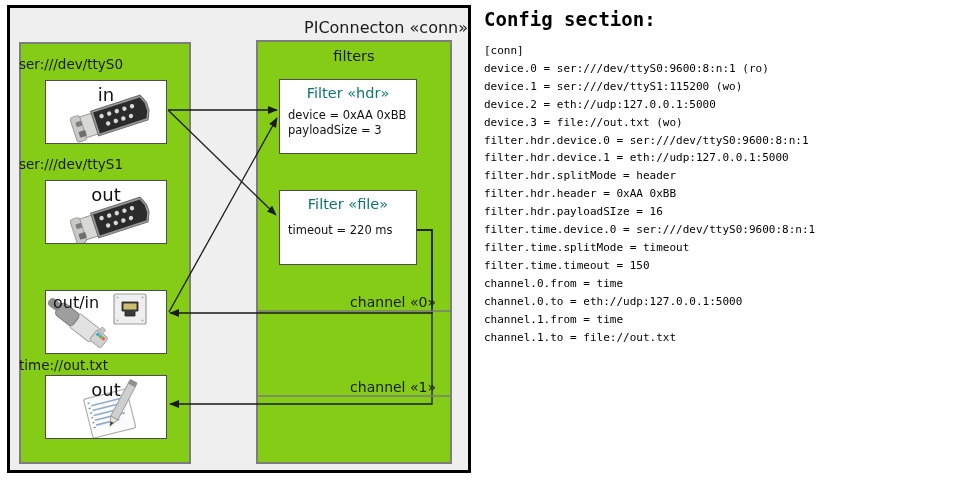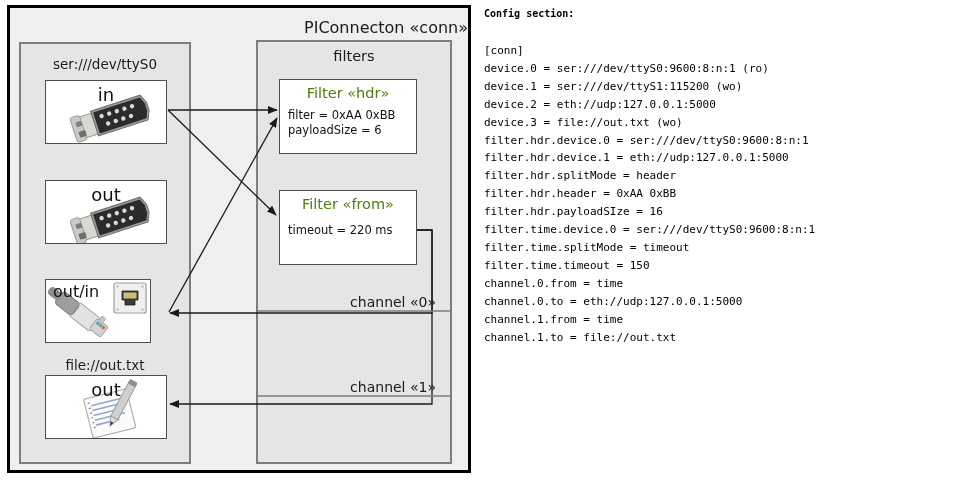--- a/index.html
+++ b/index.html
@@ -35,21 +35,21 @@
     position: absolute;
     left: 0; top: 10px;
     width: 100%;
     text-align: right;
     font-size: 16px;
     color: #1a1a1a;
   }
 
   .group-box {
     position: absolute;
-    background: #e5e5e5;
+    background: #84cc16;
     border: 2px solid #7d7d7d;
     box-sizing: border-box;
   }
 
   #devices-group {
     left: 19px; top: 42px;
     width: 172px; height: 422px;
   }
 
   #filters-group {
@@ -62,21 +62,21 @@
     left: 0; top: 6px;
     width: 100%;
     text-align: center;
     font-size: 14.5px;
     color: #1a1a1a;
   }
 
   
   .dev-caption {
     position: absolute;
-    text-align: center;
+    text-align: left;
     font-size: 13.5px;
     color: #1a1a1a;
     white-space: nowrap;
   }
 
   .dev-box {
     position: absolute;
     background: #ffffff;
     border: 1.5px solid #4d4d4d;
     box-sizing: border-box;
@@ -112,21 +112,21 @@
     background: #ffffff;
     border: 1.5px solid #4d4d4d;
     box-sizing: border-box;
   }
   .filter-title {
     position: absolute;
     left: 0; top: 5px;
     width: 100%;
     text-align: center;
     font-size: 14.5px;
-    color: #4d7c0f;
+    color: #0f766e;
   }
   .filter-props {
     position: absolute;
     left: 8px;
     font-size: 11.5px;
     line-height: 15px;
     color: #111111;
   }
 
   
@@ -147,21 +147,21 @@
   
   #config {
     position: absolute;
     left: 482px; top: 0;
     width: 482px; height: 484px;
   }
   #config-heading {
     position: absolute;
     left: 2px; top: 8px;
     font-family: "DejaVu Sans Mono", monospace;
-    font-size: 10px;
+    font-size: 19px;
     font-weight: bold;
     color: #000000;
   }
   #config-body {
     position: absolute;
     left: 2px; top: 42px;
     font-family: "DejaVu Sans Mono", monospace;
     font-size: 11px;
     line-height: 17.9px;
     color: #000000;
@@ -201,20 +201,21 @@
             <circle cx="77" cy="41" r="2.2"></circle>
               <circle cx="85" cy="41" r="2.2"></circle>
           </g>
           <rect x="30" y="30" width="6" height="5" rx="1" fill="#7e7e7a"></rect>
           <rect x="30" y="40" width="7" height="6" rx="1" fill="#6f6f6b"></rect>
         </g>
       </svg>
     </div>
   </div>
 
+  <div class="dev-caption" style="left:19px; top:156px; width:172px;">ser:///dev/ttyS1</div>
   <div class="dev-box" style="left:45px; top:180px; width:122px; height:64px;">
     <div class="dev-label">out</div>
     <div class="icon-wrap">
       <svg width="122" height="64" viewBox="0 0 122 64">
         <g transform="rotate(-18 66 40)">
           <rect x="28" y="28" width="74" height="22" rx="3" fill="#d8d8d4" stroke="#9a9a96" stroke-width="1"></rect>
           <rect x="26" y="26" width="10" height="26" rx="3" fill="#c9c9c5" stroke="#9a9a96" stroke-width="1"></rect>
           <path d="M48 26 L100 26 L104 35 L104 43 L100 52 L48 52 Z" fill="#9b9b97" stroke="#6d6d69" stroke-width="1"></path>
           <path d="M50 28 L99 28 L102 35 L102 43 L99 50 L50 50 Z" fill="#2b2b2b"></path>
           <g fill="#d9d9d9">
@@ -228,21 +229,21 @@
             <circle cx="77" cy="43" r="2.2"></circle>
               <circle cx="85" cy="43" r="2.2"></circle>
           </g>
           <rect x="30" y="32" width="6" height="5" rx="1" fill="#7e7e7a"></rect>
           <rect x="30" y="42" width="7" height="6" rx="1" fill="#6f6f6b"></rect>
         </g>
       </svg>
     </div>
   </div>
 
-  <div class="dev-box" style="left:45px; top:279px; width:106px; height:64px;">
+  <div class="dev-box" style="left:45px; top:290px; width:122px; height:64px;">
     <div class="dev-label left-aligned">out/in</div>
     <div class="icon-wrap">
       <svg width="122" height="64" viewBox="0 0 122 64">
 
         <rect x="68" y="3" width="32" height="30" rx="2" fill="#efefef" stroke="#9d9d9d" stroke-width="1.2"></rect>
         <circle cx="71.5" cy="6.5" r="1.1" fill="#b5b5b5"></circle>
         <circle cx="96.5" cy="6.5" r="1.1" fill="#b5b5b5"></circle>
         <circle cx="71.5" cy="29.5" r="1.1" fill="#b5b5b5"></circle>
         <circle cx="96.5" cy="29.5" r="1.1" fill="#b5b5b5"></circle>
         <path d="M76 11 h16 v9 h-3 v5 h-10 v-5 h-3 Z" fill="#3a3a3a" stroke="#1f1f1f" stroke-width="0.8"></path>
@@ -255,21 +256,21 @@
           <rect x="50" y="38" width="3" height="3" fill="#3fa0d8"></rect>
           <rect x="53.5" y="38" width="3" height="3" fill="#57b657"></rect>
           <rect x="57" y="38" width="3" height="3" fill="#e2683f"></rect>
           <rect x="4" y="35" width="22" height="15" rx="4" fill="#9e9e9e" stroke="#7a7a7a" stroke-width="1"></rect>
           <rect x="-8" y="38" width="14" height="9" rx="4" fill="#8d8d8d"></rect>
         </g>
       </svg>
     </div>
   </div>
 
-  <div class="dev-caption" style="left:19px; top:357px; width:172px;">file://out.txt</div>
+  <div class="dev-caption" style="left:19px; top:357px; width:172px;">time://out.txt</div>
   <div class="dev-box" style="left:45px; top:375px; width:122px; height:64px;">
     <div class="dev-label">out</div>
     <div class="icon-wrap">
       <svg width="122" height="64" viewBox="0 0 122 64">
         <g transform="rotate(-14 70 38)">
           <rect x="42" y="16" width="44" height="40" rx="2" fill="#fbfbfb" stroke="#b0b0b0" stroke-width="1.2"></rect>
           <g stroke="#8ea9d0" stroke-width="1.6">
             <line x1="48" y1="24" x2="79" y2="24"></line>
             <line x1="48" y1="29" x2="79" y2="29"></line>
             <line x1="48" y1="34" x2="79" y2="34"></line>
@@ -295,26 +296,26 @@
       </svg>
     </div>
   </div>
 
   <div class="group-box" id="filters-group">
     <div class="group-title">filters</div>
   </div>
 
   <div class="filter-box" style="left:279px; top:79px; width:138px; height:75px;">
     <div class="filter-title">Filter «hdr»</div>
-    <div class="filter-props" style="top:28px;">filter = 0xAA 0xBB</div>
-    <div class="filter-props" style="top:43px;">payloadSize = 6</div>
+    <div class="filter-props" style="top:28px;">device = 0xAA 0xBB</div>
+    <div class="filter-props" style="top:43px;">payloadSize = 3</div>
   </div>
 
   <div class="filter-box" style="left:279px; top:190px; width:138px; height:75px;">
-    <div class="filter-title">Filter «from»</div>
+    <div class="filter-title">Filter «file»</div>
     <div class="filter-props" style="top:32px;">timeout = 220 ms</div>
   </div>
 
   <div class="chan-label" style="left:256px; top:294px; width:180px;">channel «0»</div>
   <div class="chan-label" style="left:256px; top:379px; width:180px;">channel «1»</div>
 
   <svg class="overlay">
     <defs>
       <marker id="ah" markerWidth="10" markerHeight="8" refX="9.2" refY="4" orient="auto" markerUnits="userSpaceOnUse">
         <path d="M0,0 L10,4 L0,8 Z" fill="#1a1a1a"></path>

